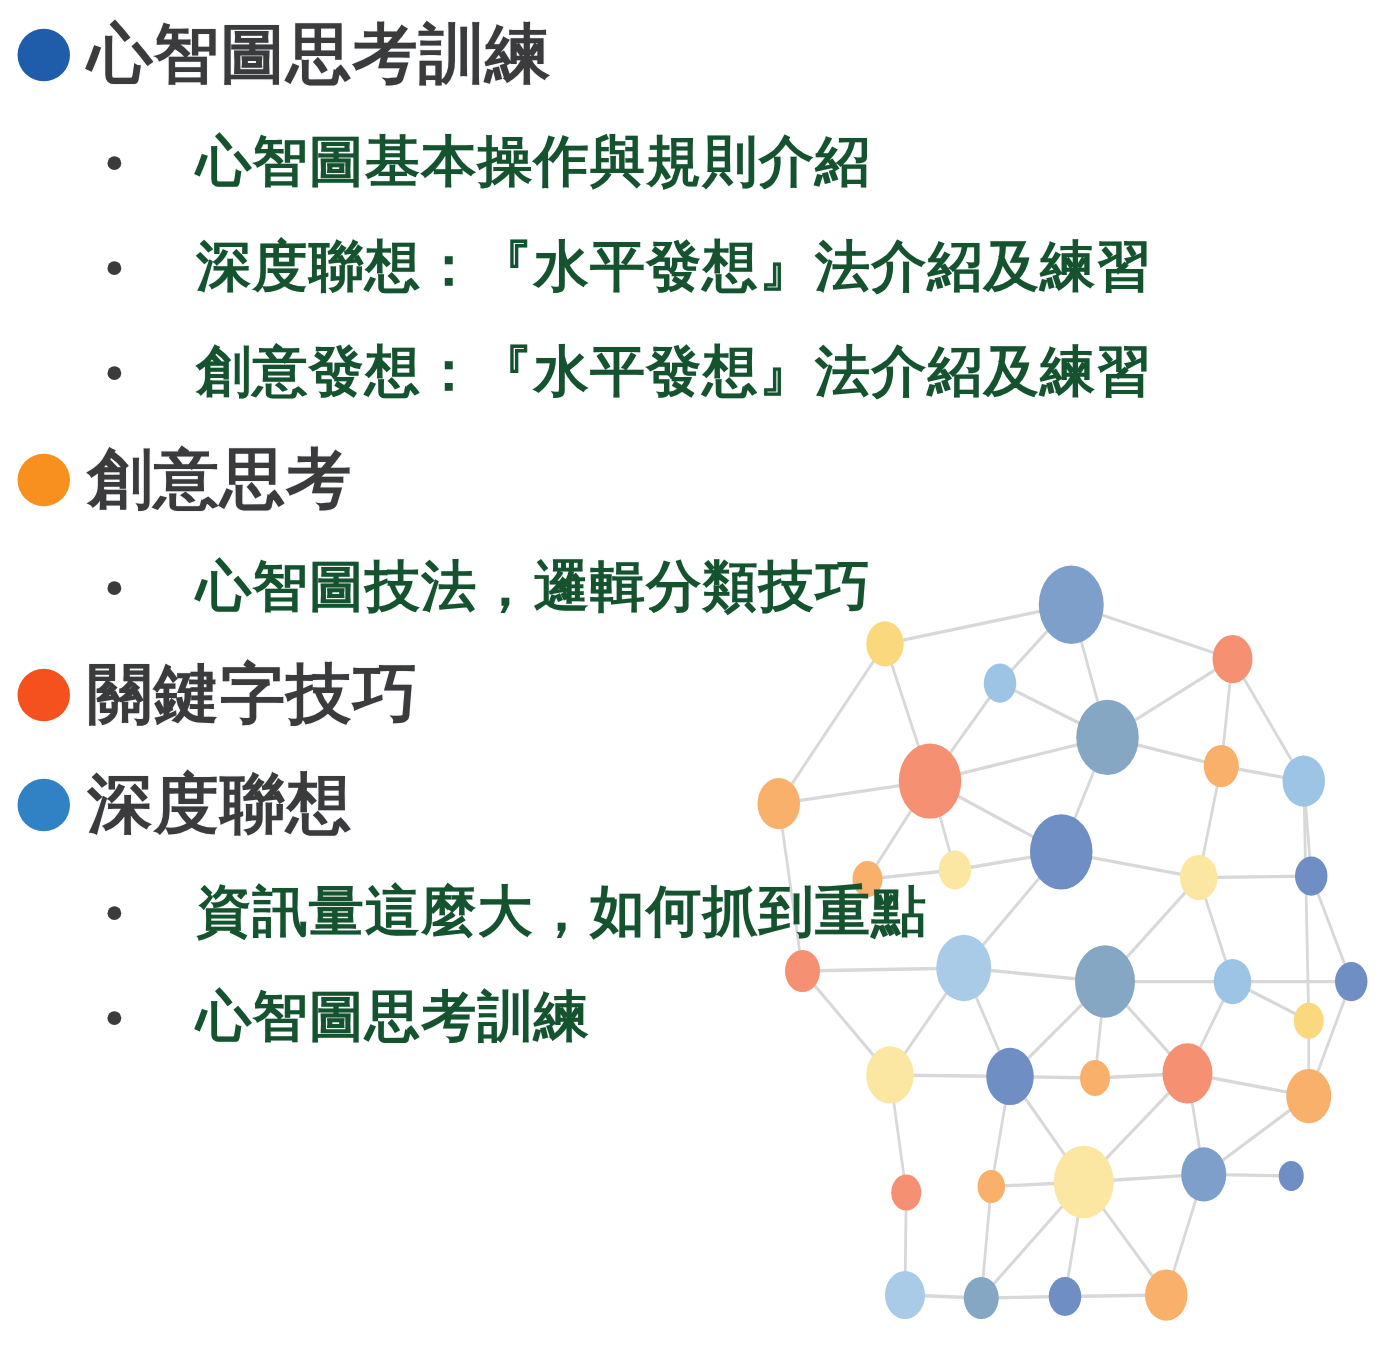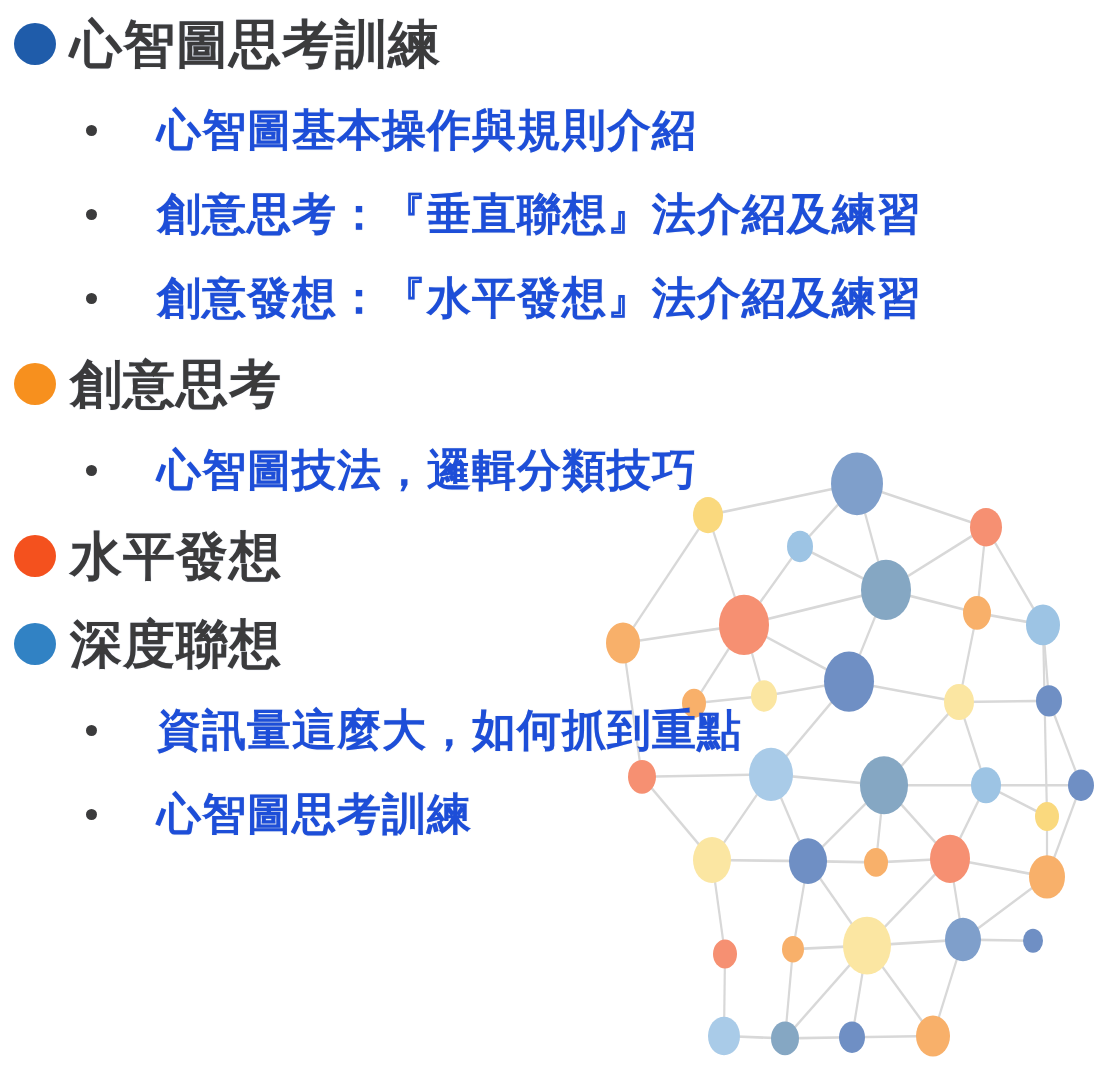--- a/index.html
+++ b/index.html
@@ -72,21 +72,21 @@
     width: 11px;
     height: 11px;
     border-radius: 50%;
     background: #3b3b3c;
     flex: 0 0 auto;
     margin-right: 60px;
   }
   .lvl2 .txt {
     font-size: 44px;
     font-weight: 700;
-    color: #1d4ed8;
+    color: #14532d;
     letter-spacing: 1px;
     line-height: 1;
     white-space: nowrap;
     text-shadow: 0 0 1px rgba(60,90,150,0.3);
   }
 </style>
 </head>
 <body>
 
 <div id="slide">
@@ -206,39 +206,39 @@
     <div class="lvl1">
       <span class="dot" style="background: rgb(31, 92, 170);"></span>
       <span class="txt">心智圖思考訓練</span>
     </div>
     <div class="lvl2">
       <span class="minidot"></span>
       <span class="txt">心智圖基本操作與規則介紹</span>
     </div>
     <div class="lvl2">
       <span class="minidot"></span>
-      <span class="txt">創意思考：『垂直聯想』法介紹及練習</span>
+      <span class="txt">深度聯想：『水平發想』法介紹及練習</span>
     </div>
     <div class="lvl2">
       <span class="minidot"></span>
       <span class="txt">創意發想：『水平發想』法介紹及練習</span>
     </div>
 
     <div class="lvl1">
       <span class="dot" style="background: rgb(247, 144, 30);"></span>
       <span class="txt">創意思考</span>
     </div>
     <div class="lvl2">
       <span class="minidot"></span>
       <span class="txt">心智圖技法，邏輯分類技巧</span>
     </div>
 
     <div class="lvl1">
       <span class="dot" style="background: rgb(244, 81, 30);"></span>
-      <span class="txt">水平發想</span>
+      <span class="txt">關鍵字技巧</span>
     </div>
 
     <div class="lvl1">
       <span class="dot" style="background: rgb(49, 130, 196);"></span>
       <span class="txt">深度聯想</span>
     </div>
     <div class="lvl2">
       <span class="minidot"></span>
       <span class="txt">資訊量這麼大，如何抓到重點</span>
     </div>

